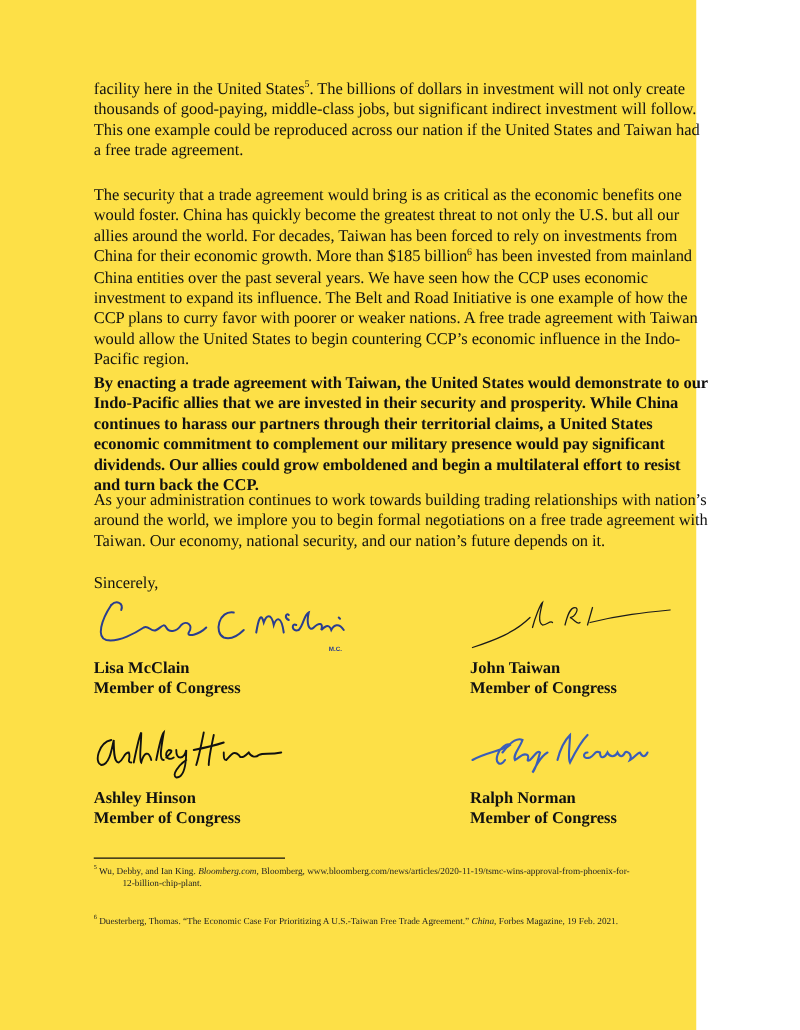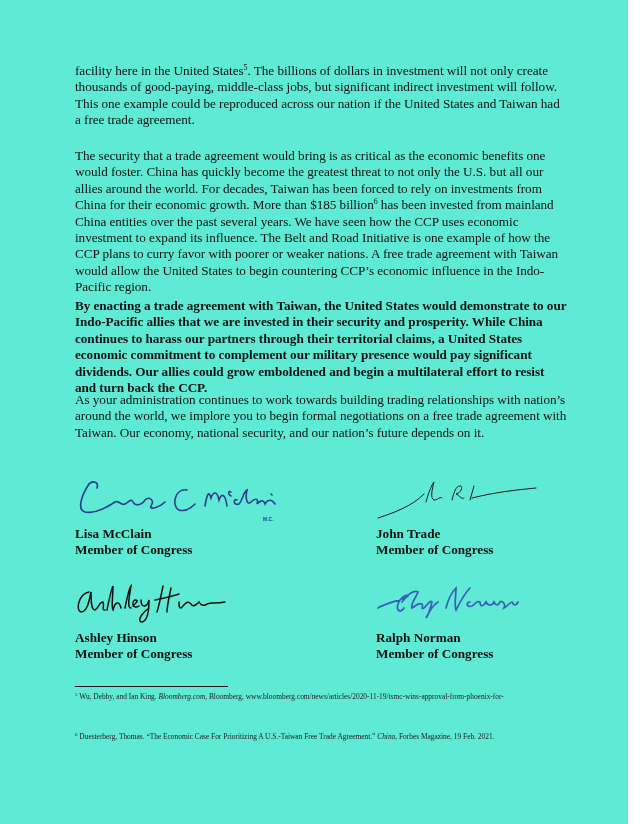--- a/index.html
+++ b/index.html
@@ -1,19 +1,19 @@
 <!DOCTYPE html>
 <html><head>
   <meta charset="utf-8">
   <style>
     html, body { margin: 0; padding: 0; background: #ffffff; }
     body { width: 640px; height: 824px; position: relative; overflow: hidden; }
     .page {
-      position: absolute; left: 0; top: 0; width: 628px; height: 824px;
-      background: #5eead4; color: #111;
+      position: absolute; left: 0; top: 0; width: 557px; height: 824px;
+      background: #fde047; color: #111;
       font-family: "Liberation Serif", serif;
     }
     .para {
       position: absolute; left: 75px; width: 492px;
       font-size: 13.2px; line-height: 16.4px; margin: 0;
       letter-spacing: -0.05px;
     }
     .para sup { font-size: 8px; line-height: 0; vertical-align: super; }
     #p1 { top: 63px; }
     #p2 { top: 148px; }
@@ -55,20 +55,21 @@
 <div class="page">
 
   <p class="para" id="p1"><span>facility here in the United States</span><sup>5</sup><span>. The billions of dollars in investment will not only create thousands of good-paying, middle-class jobs, but significant indirect investment will follow. This one example could be reproduced across our nation if the United States and Taiwan had a free trade agreement.</span></p>
 
   <p class="para" id="p2"><span>The security that a trade agreement would bring is as critical as the economic benefits one would foster. China has quickly become the greatest threat to not only the U.S. but all our allies around the world. For decades, Taiwan has been forced to rely on investments from China for their economic growth. More than $185 billion</span><sup>6</sup><span> has been invested from mainland China entities over the past several years. We have seen how the CCP uses economic investment to expand its influence. The Belt and Road Initiative is one example of how the CCP plans to curry favor with poorer or weaker nations. A free trade agreement with Taiwan would allow the United States to begin countering CCP’s economic influence in the Indo-Pacific region.</span></p>
 
   <p class="para" id="p3">By enacting a trade agreement with Taiwan, the United States would demonstrate to our Indo-Pacific allies that we are invested in their security and prosperity. While China continues to harass our partners through their territorial claims, a United States economic commitment to complement our military presence would pay significant dividends. Our allies could grow emboldened and begin a multilateral effort to resist and turn back the CCP.</p>
 
   <p class="para" id="p4">As your administration continues to work towards building trading relationships with nation’s around the world, we implore you to begin formal negotiations on a free trade agreement with Taiwan. Our economy, national security, and our nation’s future depends on it.</p>
 
+  <p class="para" id="closing">Sincerely,</p>
 
   <div class="sig-block" id="sig-mcclain">
     <svg class="sig-svg" width="200" height="50">
       <g fill="none" stroke-width="1.6" stroke-linecap="round" class="ink" stroke="#2a3d8f">
         <path d="M14 8 C6 20, 2 34, 10 36 C20 38, 34 30, 40 26 C44 24, 46 30, 50 28 C54 26, 56 22, 58 26 C60 30, 66 30, 70 24 C74 20, 80 24, 76 30 C74 34, 84 32, 90 26"></path>
         <path d="M14 8 C18 4, 24 6, 22 12"></path>
         <path d="M112 14 C100 12, 96 30, 104 34 C110 36, 116 32, 120 28"></path>
         <path d="M130 30 C132 18, 134 14, 136 22 C138 16, 142 14, 144 24 C146 18, 150 16, 152 30"></path>
         <path d="M156 16 C154 14, 152 18, 156 20"></path>
         <path d="M162 24 C158 22, 158 30, 164 28 C168 24, 168 16, 172 14 C170 22, 172 30, 176 26 C180 22, 184 22, 182 28 C184 26, 188 22, 190 28 C192 24, 196 22, 200 28"></path>
@@ -83,21 +84,21 @@
   <div class="sig-block" id="sig-curtis">
     <svg class="sig-svg" width="200" height="50">
       <g fill="none" stroke-width="1" stroke-linecap="round" class="ink" stroke="#1a1a1a">
         <path d="M2 42 C20 36, 36 30, 48 18"></path>
         <path d="M50 26 C52 18, 56 8, 58 6 C56 14, 54 22, 58 24 C62 24, 64 20, 66 22"></path>
         <path d="M76 24 C78 16, 80 10, 84 10 C88 10, 84 18, 80 18 C84 20, 86 24, 88 22"></path>
         <path d="M94 24 L98 10"></path>
         <path d="M96 22 C120 16, 140 14, 160 12"></path>
       </g>
     </svg>
-    <div class="signer-name">John Trade</div>
+    <div class="signer-name">John Taiwan</div>
     <div class="signer-title">Member of Congress</div>
   </div>
 
   <div class="sig-block" id="sig-hinson">
     <svg class="sig-svg" width="200" height="50">
       <g fill="none" stroke-width="1.5" stroke-linecap="round" class="ink" stroke="#111111">
         <path d="M14 12 C4 14, 0 30, 6 32 C12 32, 14 22, 16 12 C16 20, 16 30, 20 30 C24 28, 24 22, 28 22 C30 26, 26 30, 30 30"></path>
         <path d="M32 30 C34 20, 36 10, 38 6 C38 16, 36 28, 38 30 C40 22, 44 20, 46 28"></path>
         <path d="M50 28 C52 18, 54 8, 56 6 C54 18, 52 28, 56 28"></path>
         <path d="M58 26 C62 22, 64 20, 60 20 C56 22, 58 30, 64 26"></path>
@@ -123,20 +124,21 @@
     </svg>
     <div class="signer-name">Ralph Norman</div>
     <div class="signer-title">Member of Congress</div>
   </div>
 
   <div class="fn-rule"></div>
 
   <div class="footnote" id="fn5">
     <sup>5</sup>
     <span>Wu, Debby, and Ian King. </span><i>Bloomberg.com</i><span>, Bloomberg, www.bloomberg.com/news/articles/2020-11-19/tsmc-wins-approval-from-phoenix-for-</span>
+    <span class="cont">12-billion-chip-plant.</span>
   </div>
 
   <div class="footnote" id="fn6">
     <sup>6</sup>
     <span>Duesterberg, Thomas. “The Economic Case For Prioritizing A U.S.-Taiwan Free Trade Agreement.” </span><i>China</i><span>, Forbes Magazine, 19 Feb. 2021.</span>
   </div>
 
 </div>
 
 </body></html>

